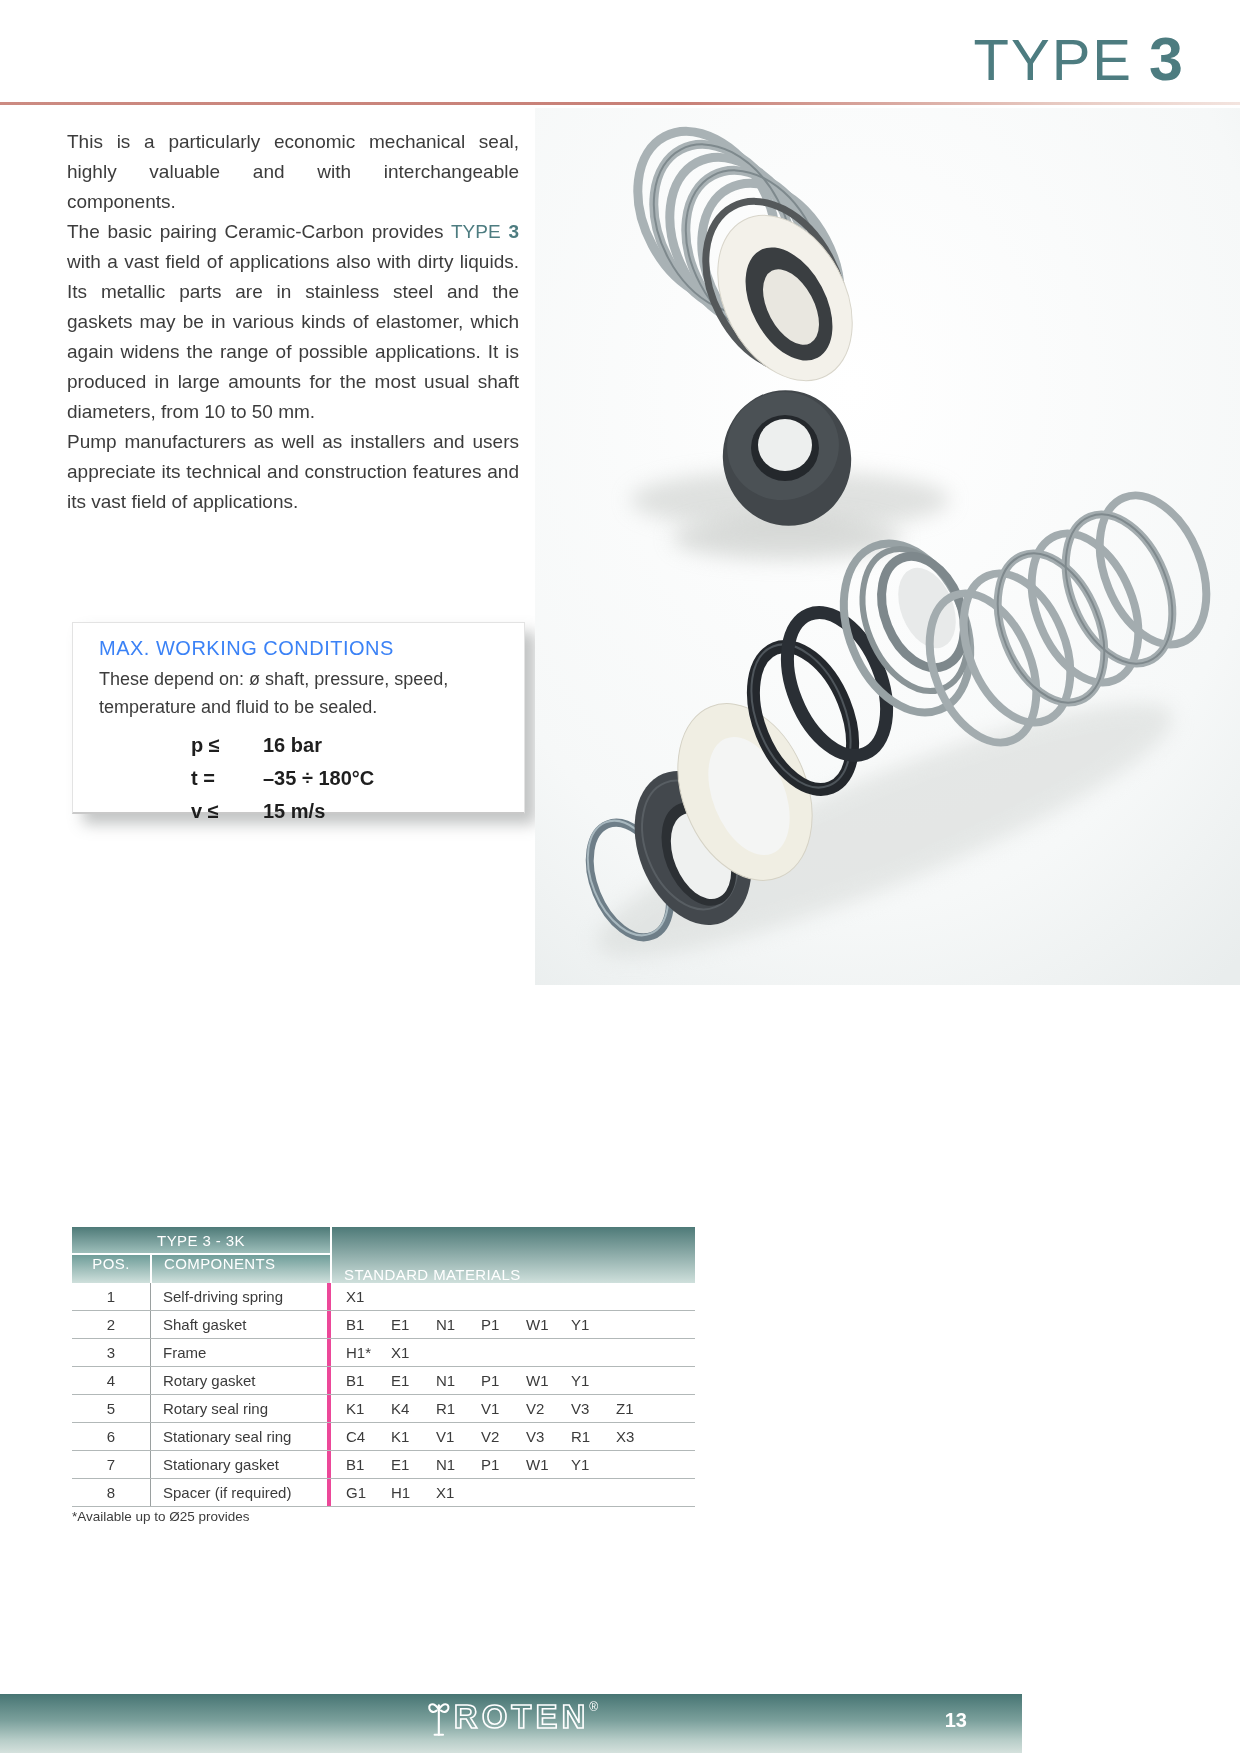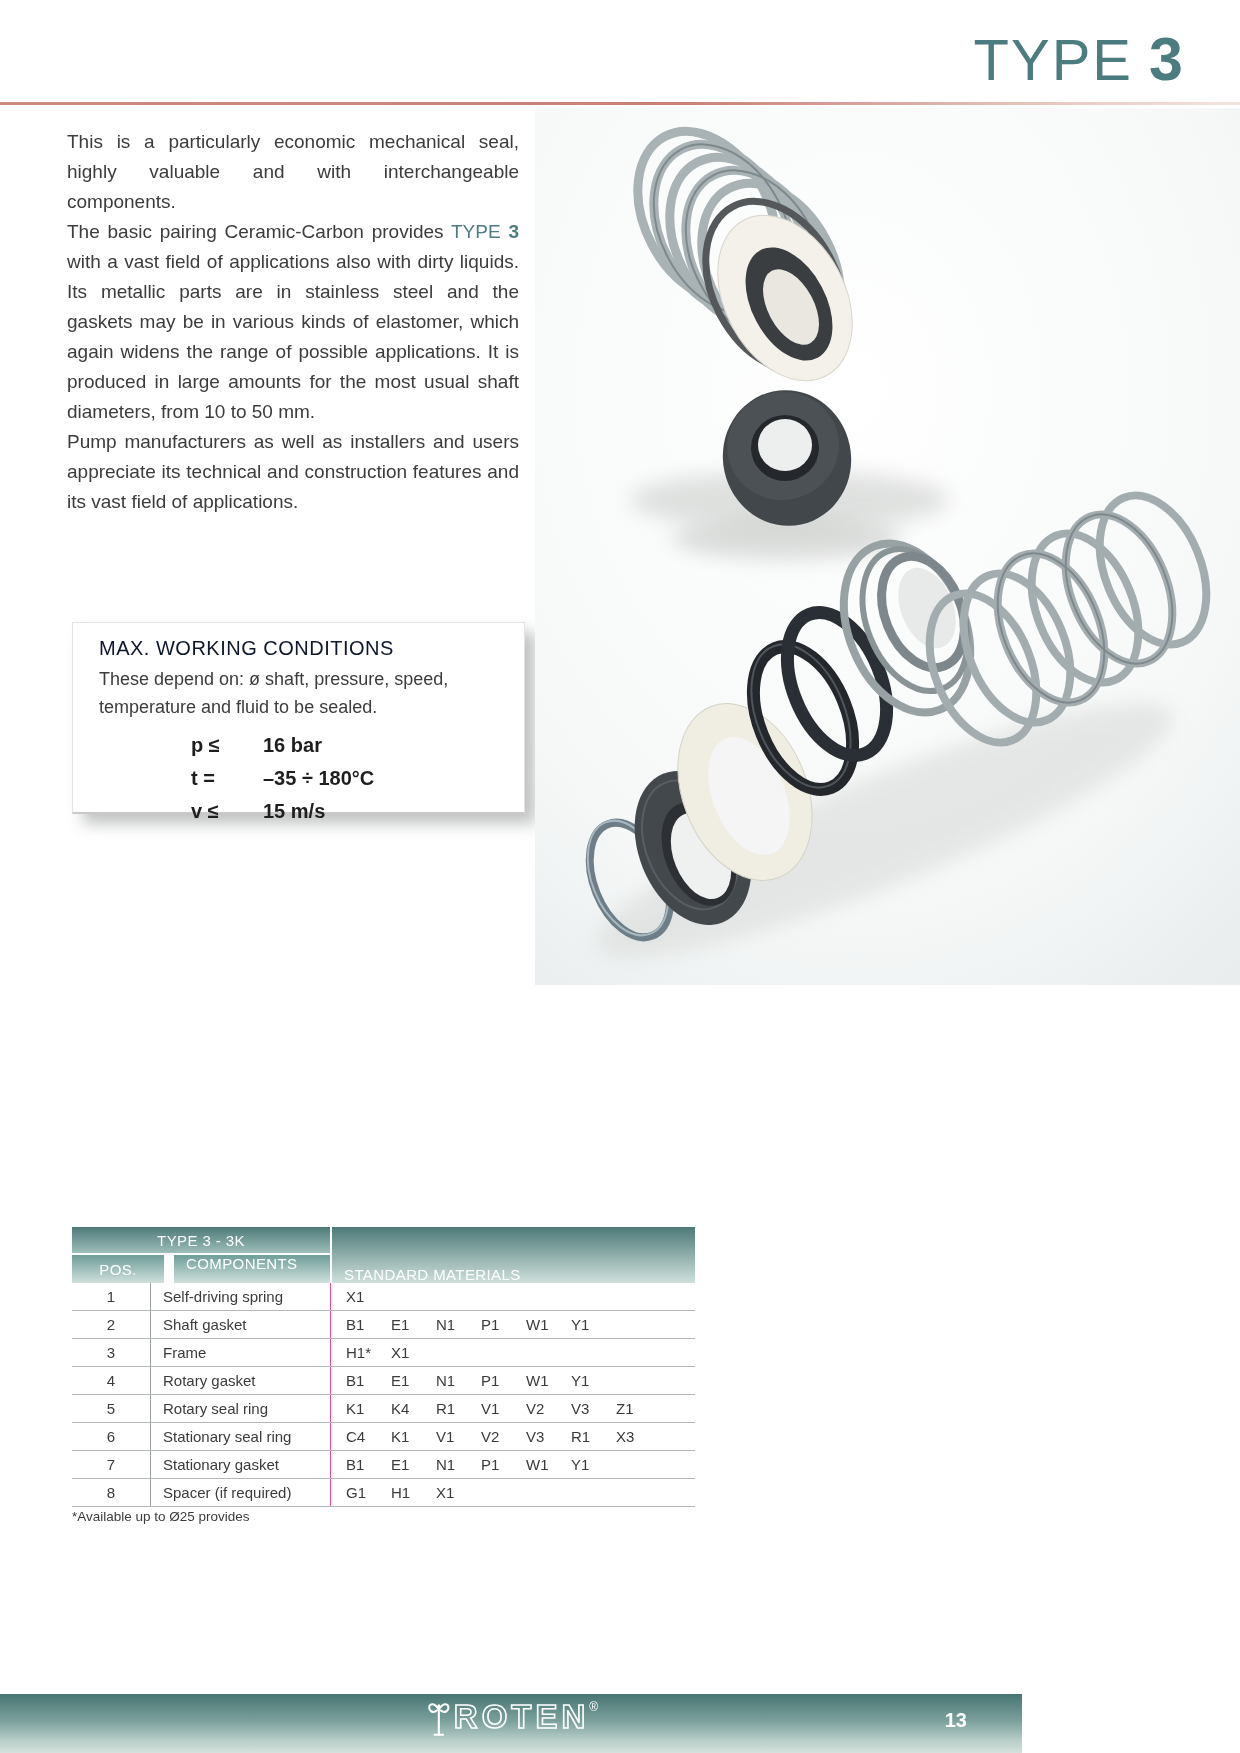--- a/index.html
+++ b/index.html
@@ -27,47 +27,47 @@
   .accent   { color:#4d7c80; }
   .accent-b { color:#4d7c80; font-weight:700; }
 
   
   .cond-box {
     position:absolute; left:72px; top:622px; width:453px; height:192px; box-sizing:border-box;
     background:#ffffff; border:1px solid #e3e3e3; border-bottom:2px solid #c9c9c9;
     box-shadow:11px 10px 14px rgba(95,100,100,.38);
     padding:14px 0 0 26px;
   }
-  .cond-title { margin:0 0 5px 0; font-size:20px; font-weight:400; letter-spacing:.5px; color:#0f172a; }
+  .cond-title { margin:0 0 5px 0; font-size:20px; font-weight:400; letter-spacing:.5px; color:#3b82f6; }
   .cond-desc  { margin:0; width:368px; font-size:18px; line-height:28px; color:#3c3c3c; }
   .cond-limits { margin:8px 0 0 92px; font-size:20px; font-weight:700; color:#1e1e1e; }
   .cond-limit  { display:flex; height:33px; align-items:center; }
   .cond-limit .sym { width:72px; }
 
   
   .photo { position:absolute; left:535px; top:108px; width:705px; height:877px; }
 
   
   .tbl { position:absolute; left:72px; top:1227px; width:623px; font-size:15px; }
   .tbl-head { display:flex; }
   .th-left  { width:258px; display:flex; flex-direction:column; margin-right:2px; }
   .th-group { height:26px; display:flex; align-items:center; justify-content:center;
               background:linear-gradient(180deg,#4e7a78,#9dbeba); margin-bottom:2px; }
   .th-sub   { display:flex; height:28px; }
-  .th-pos   { width:92px; margin-right:10px; display:flex; align-items:center; justify-content:center;
+  .th-pos   { width:78px; margin-right:2px; display:flex; align-items:flex-start; justify-content:center;
               background:linear-gradient(180deg,#6f9d99,#cfe0dc); }
   .th-comp  { flex:1; display:flex; align-items:flex-start; padding-left:12px; box-sizing:border-box;
               background:linear-gradient(180deg,#6f9d99,#cfe0dc); }
   .th-mats  { width:363px; display:flex; align-items:flex-end; padding-left:12px; box-sizing:border-box;
               background:linear-gradient(180deg,#4e7a78,#cfe0dc); }
   .th-label { color:#ffffff; font-weight:400; letter-spacing:.4px; }
 
   .tbl-row { display:flex; height:27px; border-bottom:1px solid #b2b8b8; color:#3b3b3b; }
   .td-pos  { width:78px; border-right:1px solid #9aa0a0; display:flex; align-items:center; justify-content:center; }
-  .td-comp { width:180px; border-right:1px solid #ec4899; display:flex; align-items:center;
+  .td-comp { width:180px; border-right:4px solid #ec4899; display:flex; align-items:center;
              padding-left:12px; box-sizing:border-box; }
   .td-mats { flex:1; display:flex; align-items:center; padding-left:15px; box-sizing:border-box; }
   .mat { width:45px; }
 
   .tbl-footnote { position:absolute; left:72px; top:1509px; font-size:13.5px; color:#3c3c3c; }
 
   
   .footer {
     position:absolute; left:0; top:1694px; width:1022px; height:59px;
     background:linear-gradient(180deg,#477573 0%,#7ba09c 45%,#b7cdc8 78%,#d5e1dd 100%);

